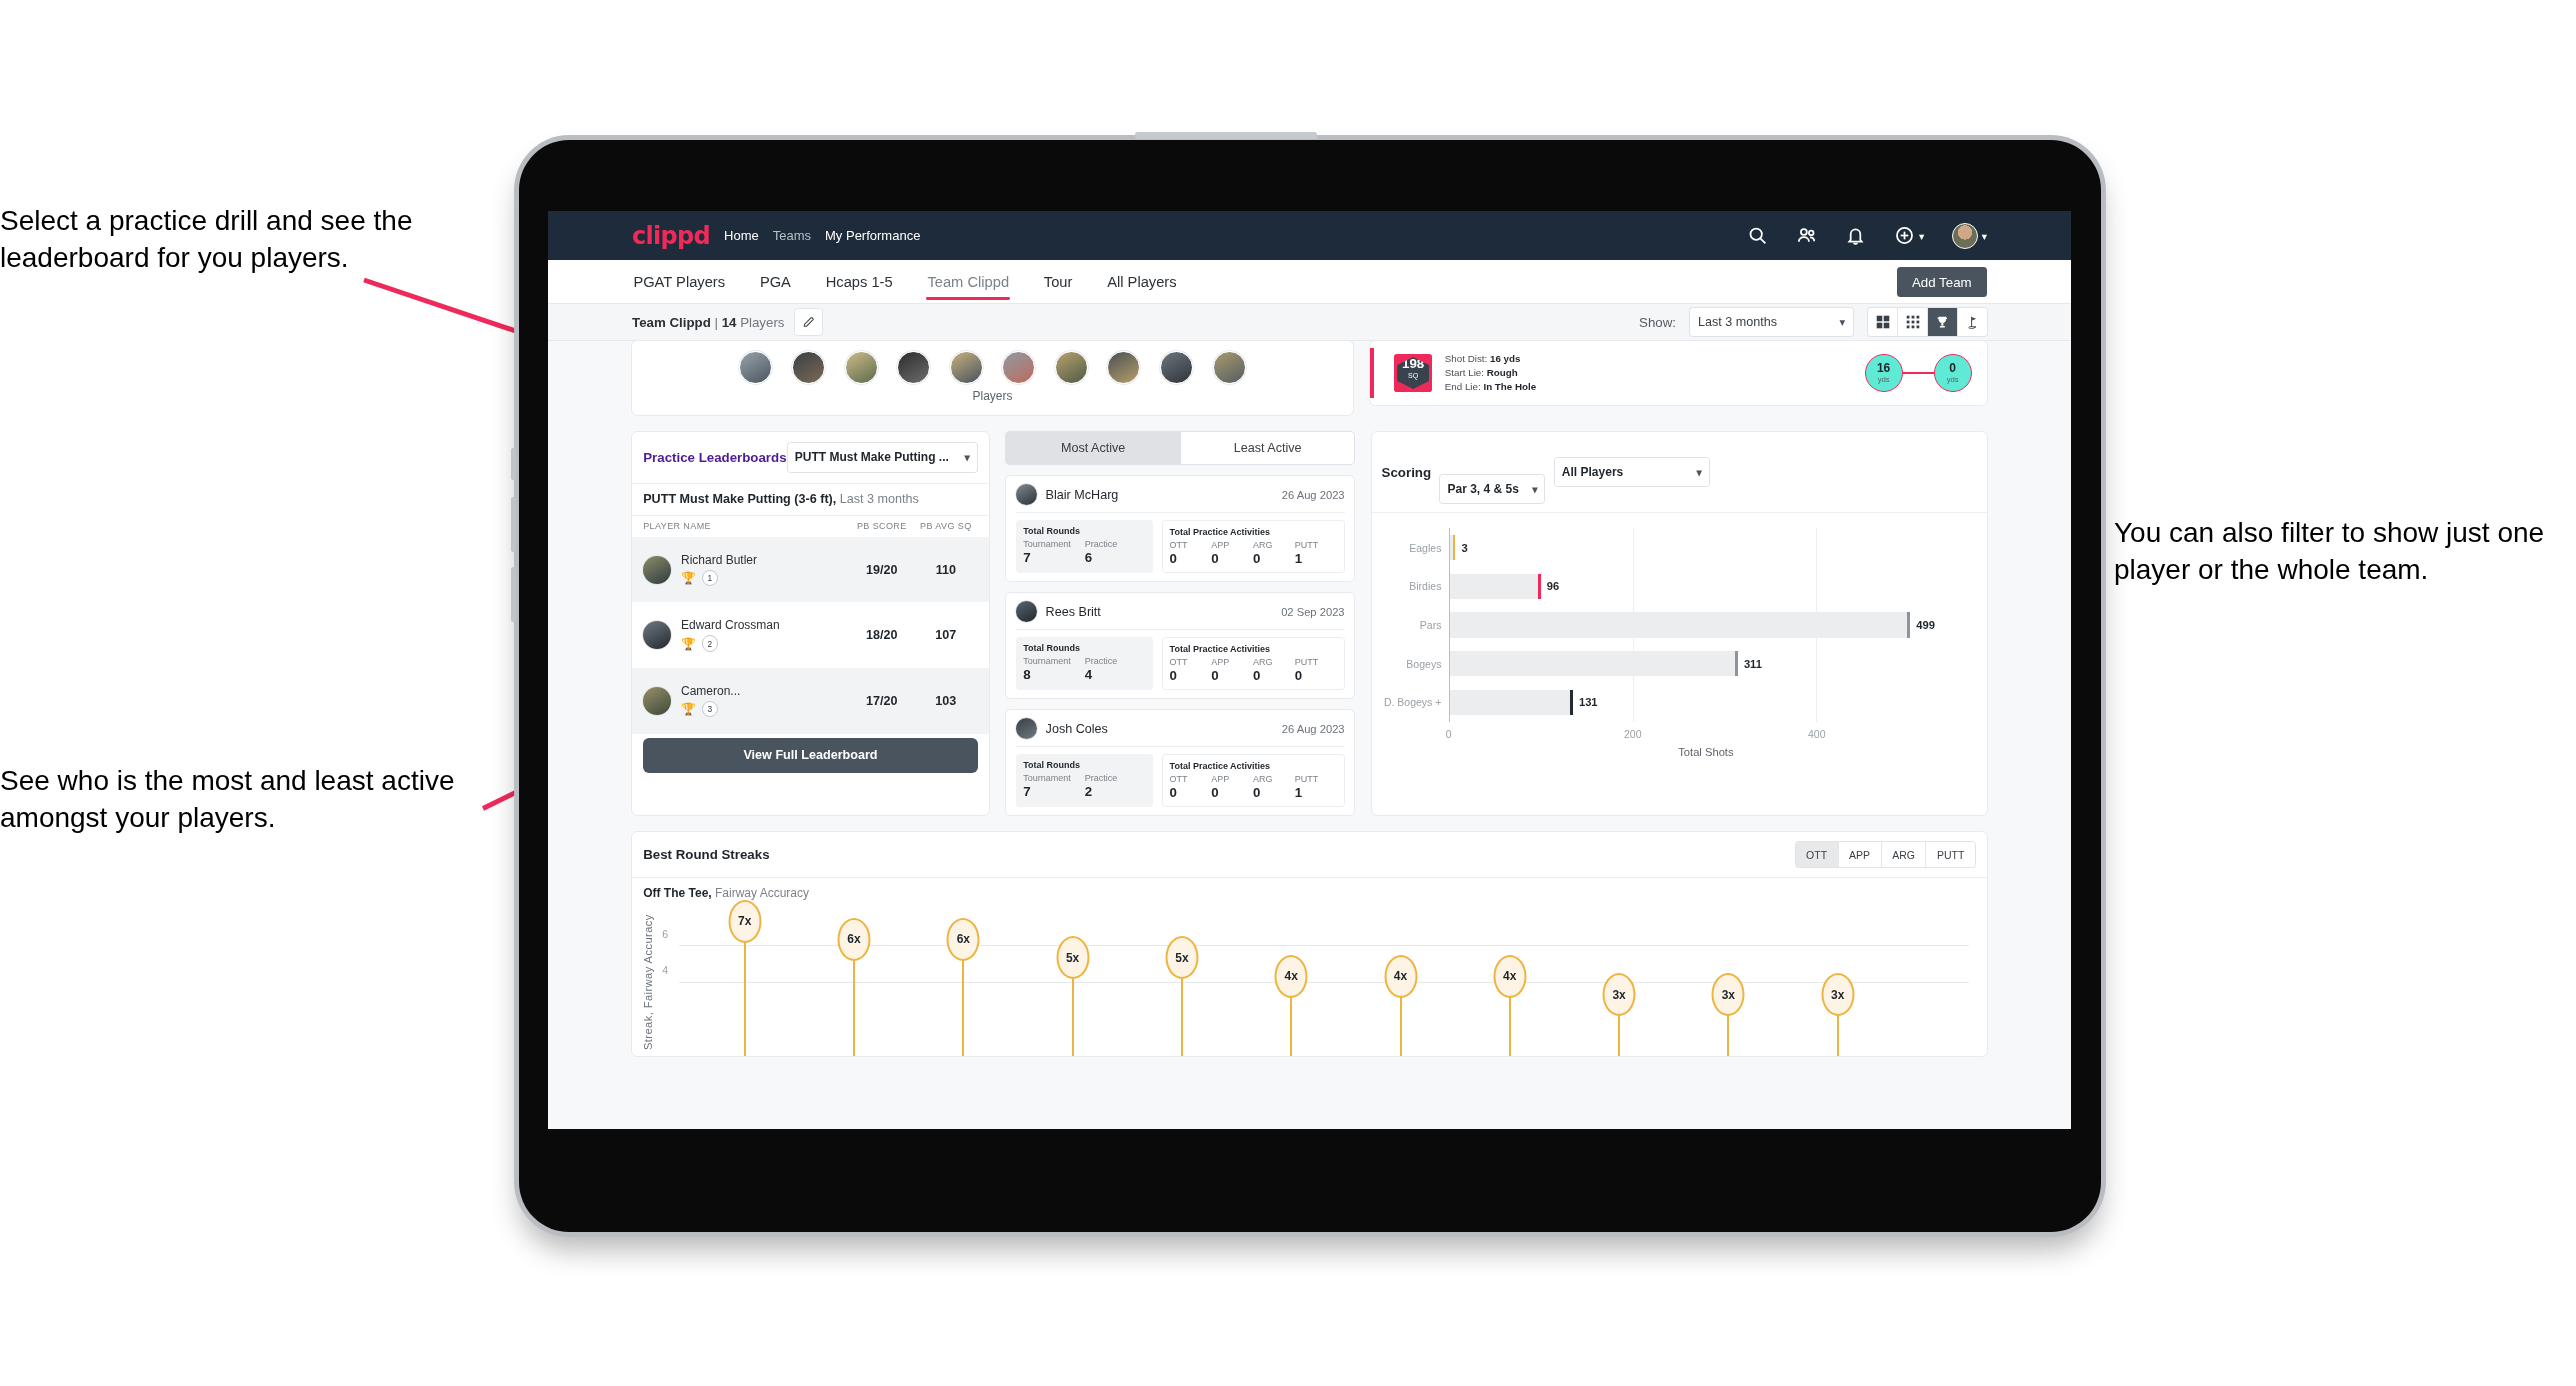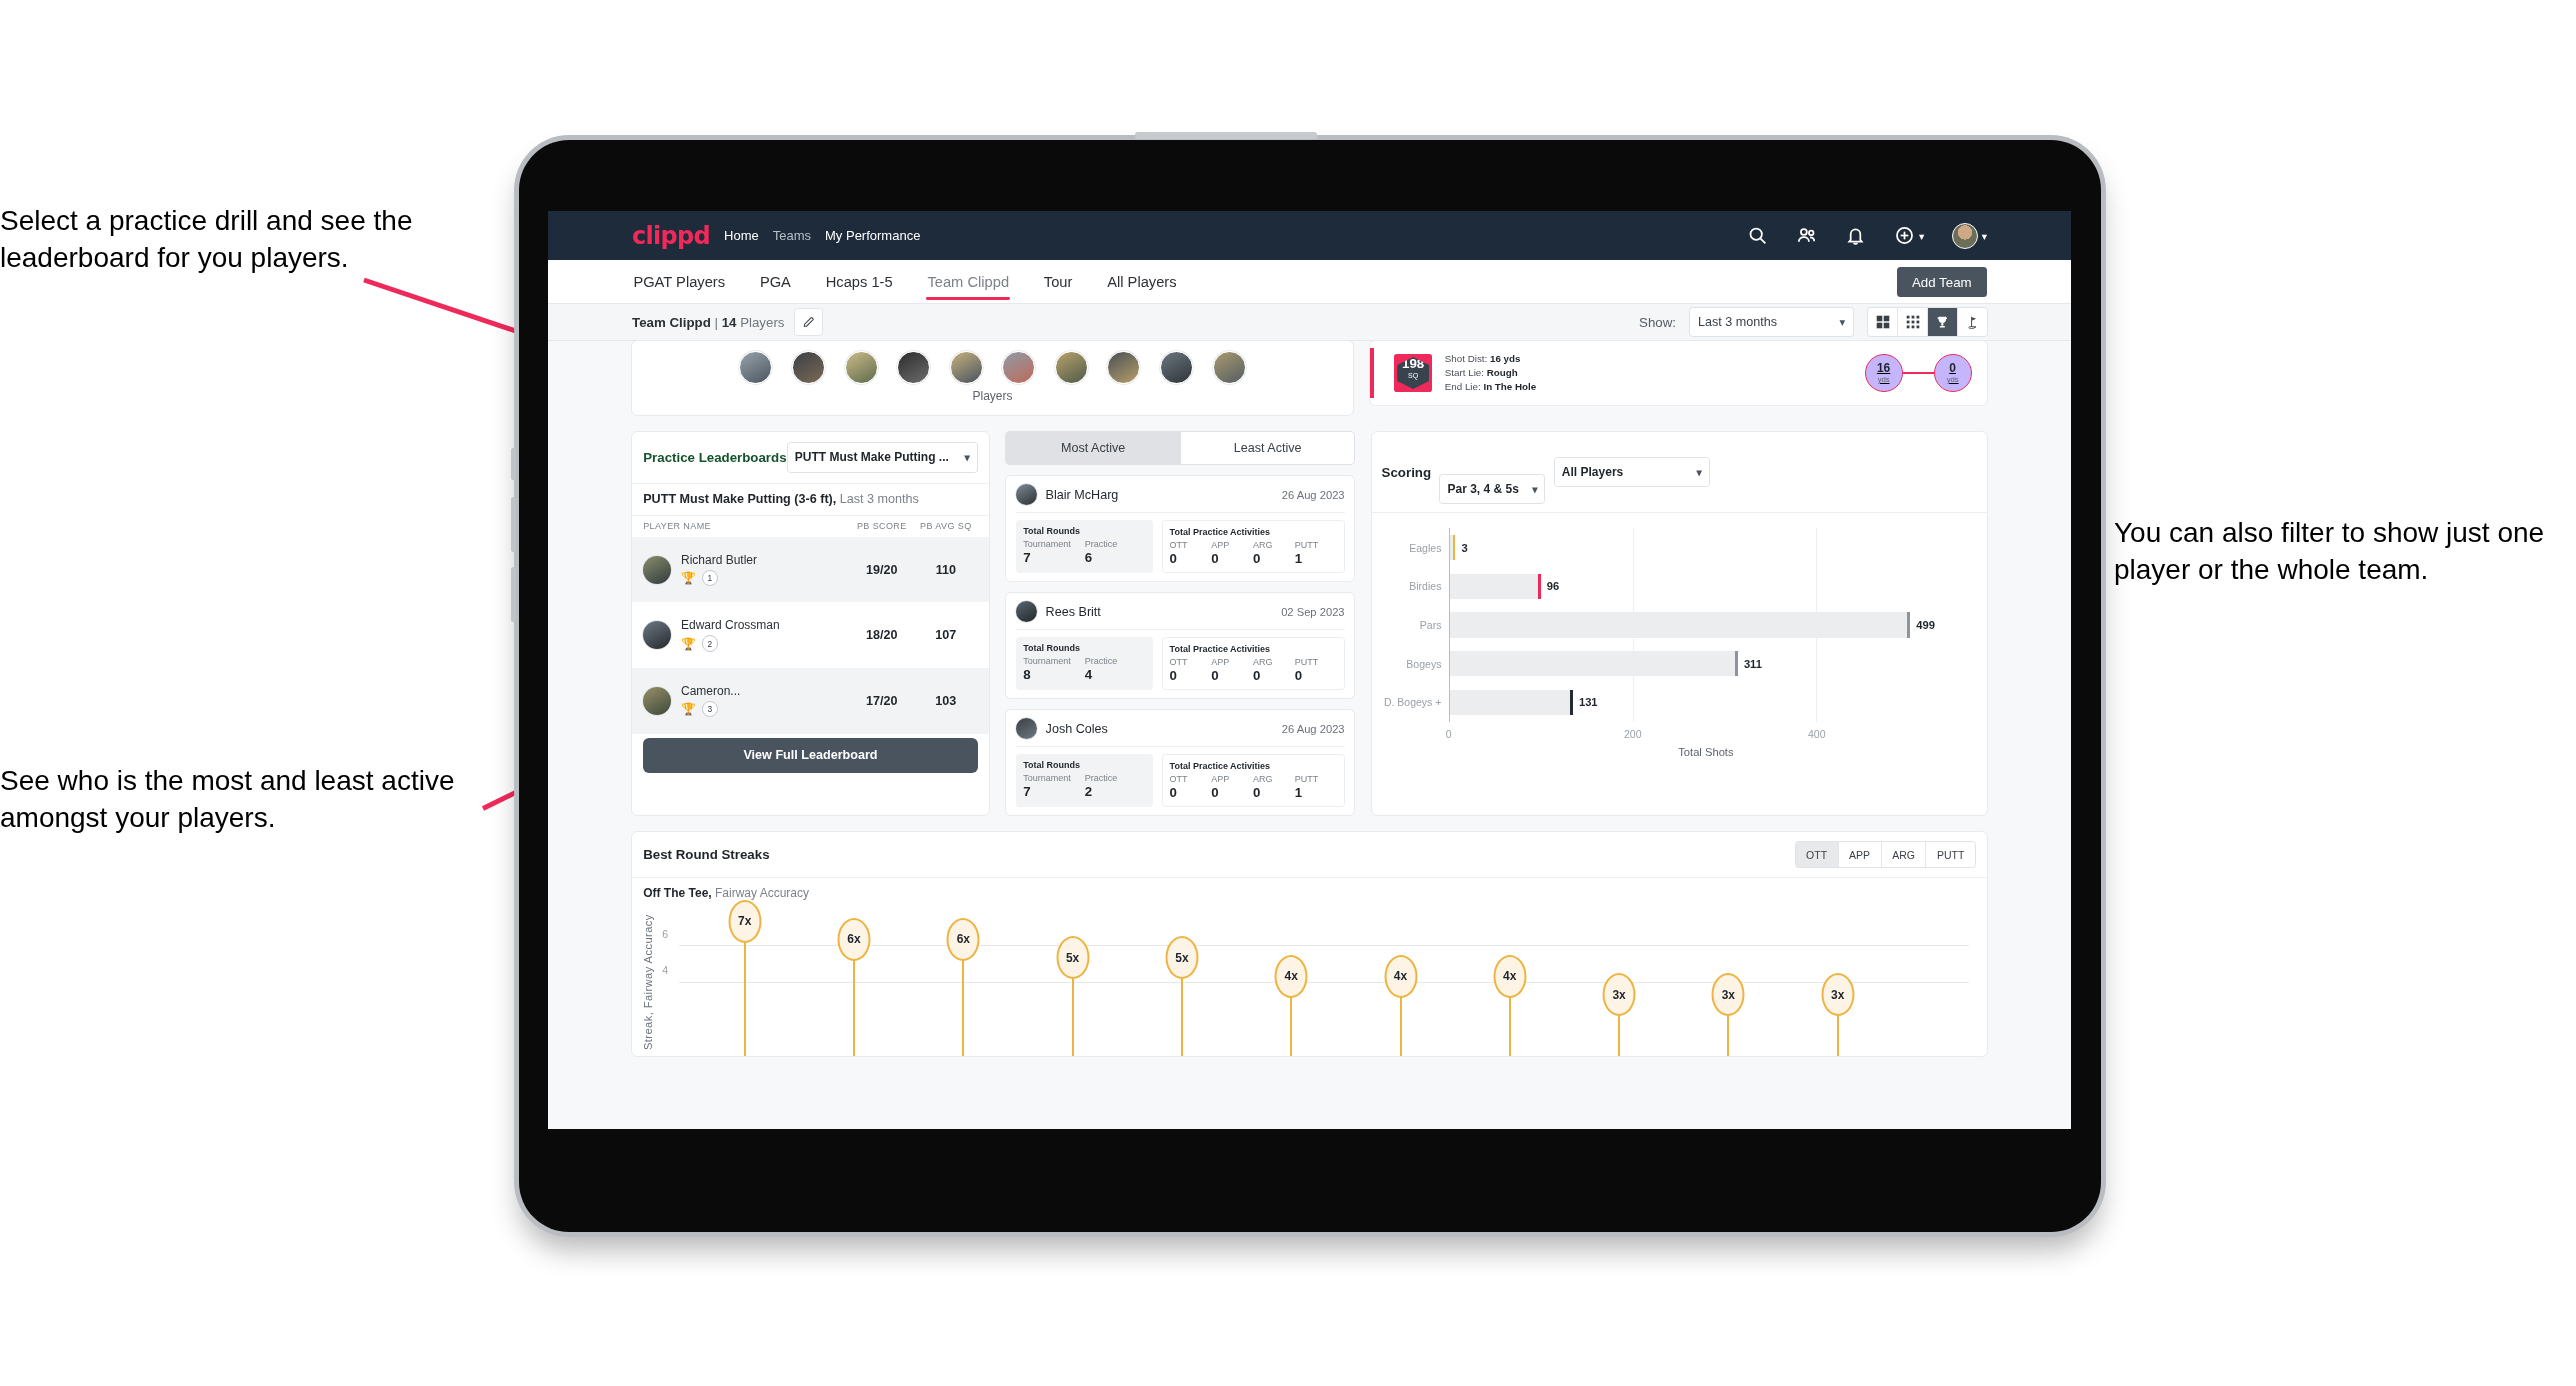--- a/index.html
+++ b/index.html
@@ -87,35 +87,35 @@
   #sqbadge{width:38px;height:38px;background:#ef2a5a;border-radius:2.8px;display:flex;
            align-items:center;justify-content:center;margin-left:8.4px;flex:0 0 auto;}
   #sqhex{width:32px;height:32px;background:#39434d;
      clip-path:polygon(50% 0,100% 25%,100% 75%,50% 100%,0 75%,0 25%);
      display:flex;flex-direction:column;align-items:center;color:#fff;line-height:1;}
   #sqhex .n{font-size:13.3px;font-weight:700;}
   #sqhex .u{font-size:7px;margin-top:1.4px;}
   #shotlines{margin-left:12.6px;font-size:9.8px;color:#4a5058;line-height:1.45;}
   #shotlines b{color:#1f252b;}
   #dist{margin-left:auto;display:flex;align-items:center;}
-  .distc{width:36px;height:36px;border-radius:50%;border:1.4px solid #ef2a5a;background:#c4b5fd;
-          display:flex;flex-direction:column;align-items:center;justify-content:center;line-height:1;text-decoration:underline;}
+  .distc{width:36px;height:36px;border-radius:50%;border:1.4px solid #ef2a5a;background:#5eead4;
+          display:flex;flex-direction:column;align-items:center;justify-content:center;line-height:1;}
   .distc .n{font-size:12px;font-weight:700;color:#1f252b;}
   .distc .u{font-size:7.7px;color:#5d646b;margin-top:1.4px;}
   #distline{width:31px;height:2.8px;background:#ef2a5a;}
 
   
   #row2{display:flex;gap:15.4px;margin-top:15.4px;}
   #lbCard{flex:0 0 357px;padding:0;}
   #activeCard{flex:0 0 350px;background:transparent;border:none;}
   #scoringCard{flex:1;}
 
   
   #lbHead{display:flex;align-items:center;padding:9.8px 11.2px;}
-  #lbTitle{font-size:13.3px;font-weight:700;color:#14532d;}
+  #lbTitle{font-size:13.3px;font-weight:700;color:#4c1d95;}
   #drillSelect{margin-left:auto;width:175px;height:29px;background:#fff;border:0.7px solid #dfe2e6;
                border-radius:3.5px;display:flex;align-items:center;padding:0 7px;
                font-size:12px;font-weight:700;color:#1f252b;}
   #drillSelect .chev{margin-left:auto;color:#4a545e;font-size:10.5px;}
   #lbSub{padding:8.4px 11.2px;border-top:0.7px solid #edeff1;font-size:12.6px;color:#1f252b;}
   #lbSub .muted{color:#7b8289;font-weight:400;}
   #lbSub b{font-weight:700;}
   #lbCols{display:flex;padding:5.6px 11.2px;border-top:0.7px solid #edeff1;font-size:9px;
           letter-spacing:0.4px;color:#7b8289;}
   #lbCols .c1{flex:1;}

